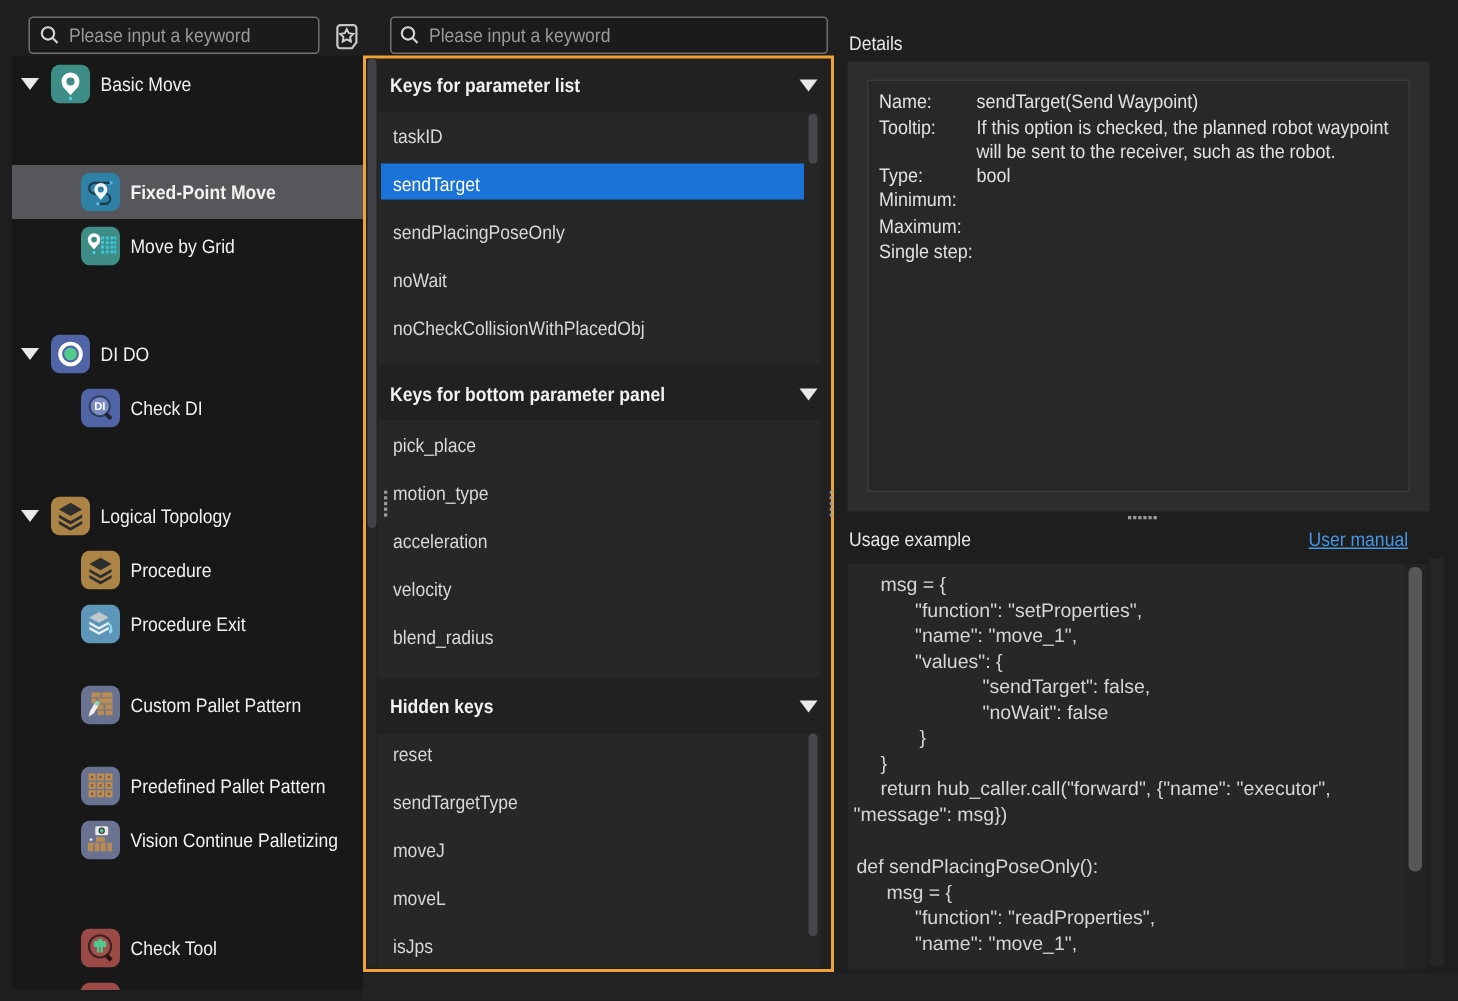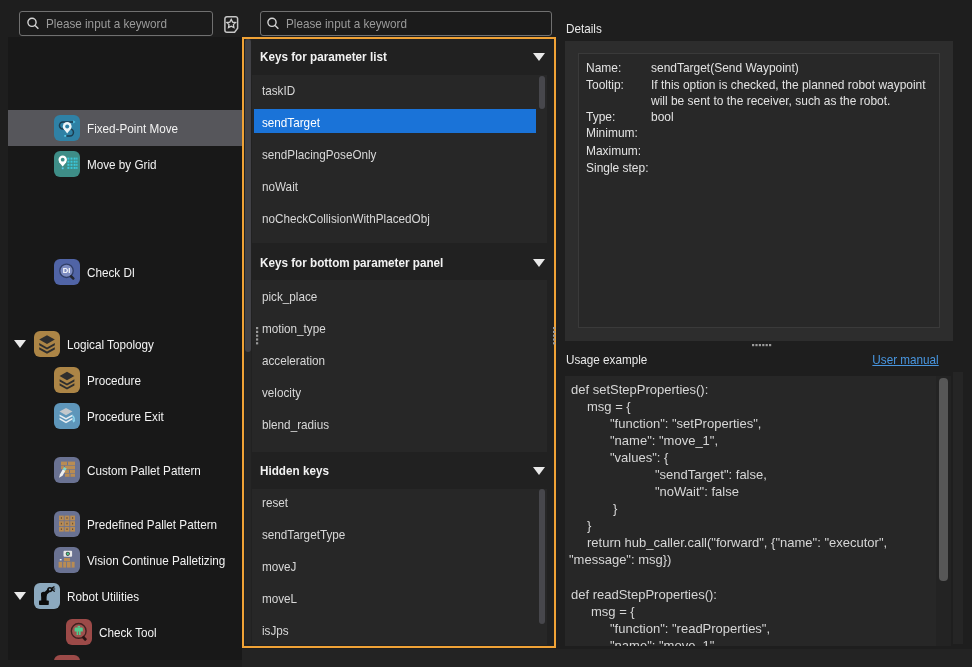--- a/index.html
+++ b/index.html
@@ -15,21 +15,32 @@
 .hdrtri{width:0;height:0;border-left:6.5px solid transparent;border-right:6.5px solid transparent;border-top:8px solid #e9e9e9;position:absolute;left:533px;}
 .list{position:absolute;left:252px;width:295px;background:#272727;}
 .item{position:absolute;left:262px;font-size:13px;color:#d8d8d8;white-space:nowrap;transform:scaleX(0.9);transform-origin:left center;}
 .dl{position:absolute;font-size:13px;color:#e2e2e2;white-space:nowrap;transform:scaleX(0.92);transform-origin:left center;}
 .codeline{height:17.1px;line-height:17.1px;font-size:13px;color:#d6d6d6;white-space:pre;}
 </style>
 </head>
 <body>
 
 <div class="abs" style="left:8px;top:37px;width:234px;height:623px;background:#181818;overflow:hidden;">
-<div class="row" style="top:73px;left:0;background:#56565b;">
+<div class="row" style="top:1px;left:0;">
+      <div class="tri" style="left:6px;top:14px;"></div>
+      <div class="icon" style="left:26px;"><svg width="26" height="26">
+          <rect width="26" height="26" rx="6" fill="#3E8D87"></rect>
+ <circle cx="13" cy="11.3" r="6" fill="#fff"></circle>
+          <path d="M7.6 14.5 L13 20.5 L18.4 14.5 Z" fill="#fff"></path>
+ <circle cx="13" cy="11.3" r="2.7" fill="#3E8D87"></circle>
+          <rect x="12" y="21.6" width="2" height="2" fill="#55C8E8"></rect>
+        </svg></div>
+      <div class="rowlabel" style="left:59px;">Basic Move</div>
+    </div>
+<div class="row" style="top:73px;left:0;background:#56565b;font-weight:bold;">
       <div class="icon" style="left:46px;"><svg width="26" height="26">
           <rect width="26" height="26" rx="6" fill="#2F81A5"></rect>
  <path d="M19.6 6.9 H9 a3.55 3.55 0 0 0 0 7.1 H16 a3.45 3.45 0 0 1 0 6.9 H11.5" fill="none" stroke="#1C3D50" stroke-width="1.5"></path>
  <path d="M19.2 5.3 l2.3 1.6 -2.3 1.6 z" fill="#55C8E8"></path>
  <rect x="10.3" y="20" width="2" height="1.8" fill="#55C8E8"></rect>
  <circle cx="13.2" cy="11.4" r="4.4" fill="#eef6f8"></circle>
           <path d="M9.4 13.6 L13.2 18.4 L17 13.6 Z" fill="#eef6f8"></path>
  <circle cx="13.2" cy="11.4" r="2" fill="#2F81A5"></circle>
         </svg></div>
       <div class="rowlabel" style="left:79px;">Fixed-Point Move</div>
@@ -55,20 +66,29 @@
             <rect x="19.6" y="12.8" width="2" height="2"></rect>
             <rect x="22.2" y="12.8" width="1.3" height="2"></rect>
  <rect x="13.4" y="15.9" width="2" height="2"></rect>
             <rect x="16.5" y="15.9" width="2" height="2"></rect>
             <rect x="19.6" y="15.9" width="2" height="2"></rect>
             <rect x="22.2" y="15.9" width="1.3" height="2"></rect>
  </g>
         </svg></div>
       <div class="rowlabel" style="left:79px;">Move by Grid</div>
     </div>
+<div class="row" style="top:181px;left:0;">
+      <div class="tri" style="left:6px;top:14px;"></div>
+      <div class="icon" style="left:26px;"><svg width="26" height="26">
+          <rect width="26" height="26" rx="6" fill="#5064A6"></rect>
+ <circle cx="13" cy="13" r="6.9" fill="none" stroke="#fff" stroke-width="2.6"></circle>
+ <circle cx="13" cy="13" r="4.2" fill="#4FCB8D"></circle>
+        </svg></div>
+      <div class="rowlabel" style="left:59px;">DI DO</div>
+    </div>
 <div class="row" style="top:217px;left:0;">
       <div class="icon" style="left:46px;"><svg width="26" height="26">
           <rect width="26" height="26" rx="6" fill="#5064A6"></rect>
  <circle cx="12.5" cy="11.8" r="6.7" fill="#7c8bc0" stroke="#303e66" stroke-width="1.3"></circle>
  <text x="12.5" y="14.4" font-family="Liberation Sans" font-size="7.5" font-weight="bold" fill="#fff" text-anchor="middle">DI</text>
  <rect x="17.2" y="15.6" width="5.4" height="2.6" rx="1" fill="#23262e" transform="rotate(45 17.2 15.6)"></rect>
         </svg></div>
       <div class="rowlabel" style="left:79px;">Check DI</div>
     </div>
 <div class="row" style="top:289px;left:0;">
@@ -161,37 +181,21 @@
             <rect x="13" y="14.8" width="7.6" height="5.8"></rect>
           </g>
  <g fill="#6A7292">
             <rect x="8.2" y="14.8" width="1" height="5.8"></rect>
             <rect x="16.6" y="14.8" width="1" height="5.8"></rect>
           </g>
  <rect x="5.8" y="12" width="1.8" height="1.4" fill="#e8e8e8"></rect>
         </svg></div>
       <div class="rowlabel" style="left:79px;">Vision Continue Palletizing</div>
     </div>
-<div class="row" style="top:541px;left:0;">
-      <div class="tri" style="left:6px;top:14px;"></div>
-      <div class="icon" style="left:26px;"><svg width="26" height="26">
-          <rect width="26" height="26" rx="6" fill="#8CA9BE"></rect>
- <g fill="#0d0d0d">
- <rect x="5" y="17.4" width="9.8" height="4.6" rx="0.8"></rect>
- <rect x="7.2" y="9.8" width="5.4" height="8.6"></rect>
- <path d="M8.2 11.2 L14.6 5.2 L17 7.8 L10.8 13.6 Z"></path>
- <circle cx="9.9" cy="11.6" r="2.9"></circle>
-            <circle cx="15.8" cy="6.6" r="2.6"></circle>
- </g>
- <circle cx="15.9" cy="6.6" r="1" fill="#8CA9BE"></circle>
- <path d="M17.5 5.2 l3 -1.6 M18 6.8 l2.8 1.8 M17.8 5.8 l3.4 0.2" stroke="#0d0d0d" stroke-width="1.2" fill="none"></path>
-        </svg></div>
-      <div class="rowlabel" style="left:59px;">Robot Utilities</div>
-    </div>
-<div class="row" style="top:577px;left:12px;">
+<div class="row" style="top:577px;left:0;">
       <div class="icon" style="left:46px;"><svg width="26" height="26">
           <rect width="26" height="26" rx="6" fill="#9C4A48"></rect>
  <circle cx="12.7" cy="11.9" r="7.4" fill="#a3585581" stroke="#402020" stroke-width="1.4"></circle>
  <path d="M9.6 8.4 h6.2 a1 1 0 0 1 1 1 v3 h-2.2 v3.6 h-1.6 v-3.6 h-0.8 v3.6 h-1.6 v-3.6 h-2 v-3 a1 1 0 0 1 1 -1 z" fill="#4FCB8D"></path>
  <rect x="11.6" y="6.9" width="2.4" height="1.6" fill="#4FCB8D"></rect>
  <rect x="17.6" y="16.6" width="5" height="2.8" rx="0.6" fill="#2b1616" transform="rotate(45 17.6 16.6)"></rect>
         </svg></div>
       <div class="rowlabel" style="left:79px;">Check Tool</div>
     </div>
 <div class="row" style="top:613px;left:0;">
@@ -294,33 +298,32 @@
     <rect x="10.2" y="0" width="2.2" height="2.2" fill="#9a9a9a"></rect>
     <rect x="13.6" y="0" width="2.2" height="2.2" fill="#9a9a9a"></rect>
     <rect x="17" y="0" width="2.2" height="2.2" fill="#9a9a9a"></rect>
 </svg>
 
 <div class="abs" style="left:566px;top:352px;font-size:13px;color:#e8e8e8;transform:scaleX(0.9);transform-origin:left center;">Usage example</div>
 <div class="abs" style="right:33px;top:352px;font-size:13px;color:#4896e0;text-decoration:underline;transform:scaleX(0.9);transform-origin:right center;">User manual</div>
 
 <div class="abs" style="left:565px;top:375.5px;width:386px;height:270.5px;background:#272727;overflow:hidden;">
   <div style="position:absolute;left:0;top:5px;width:100%;">
-    <div class="codeline" style="padding-left:6px;">def setStepProperties():</div>
     <div class="codeline" style="padding-left:22px;">msg = {</div>
     <div class="codeline" style="padding-left:45px;">"function": "setProperties",</div>
     <div class="codeline" style="padding-left:45px;">"name": "move_1",</div>
     <div class="codeline" style="padding-left:45px;">"values": {</div>
     <div class="codeline" style="padding-left:90px;">"sendTarget": false,</div>
     <div class="codeline" style="padding-left:90px;">"noWait": false</div>
     <div class="codeline" style="padding-left:48px;">}</div>
     <div class="codeline" style="padding-left:22px;">}</div>
     <div class="codeline" style="padding-left:22px;">return hub_caller.call("forward", {"name": "executor",</div>
     <div class="codeline" style="padding-left:4px;">"message": msg})</div>
     <div class="codeline" style="padding-left:6px;">&nbsp;</div>
-    <div class="codeline" style="padding-left:6px;">def readStepProperties():</div>
+    <div class="codeline" style="padding-left:6px;">def sendPlacingPoseOnly():</div>
     <div class="codeline" style="padding-left:26px;">msg = {</div>
     <div class="codeline" style="padding-left:45px;">"function": "readProperties",</div>
     <div class="codeline" style="padding-left:45px;">"name": "move_1",</div>
   </div>
 </div>
 
 <div class="abs" style="left:936px;top:375.5px;width:15px;height:270.5px;background:#232323;"></div>
 <div class="abs" style="left:939px;top:377.5px;width:9px;height:203px;background:#575757;border-radius:4px;"></div>
 
 <div class="abs" style="left:952.5px;top:372px;width:10px;height:272px;background:#252525;"></div>

